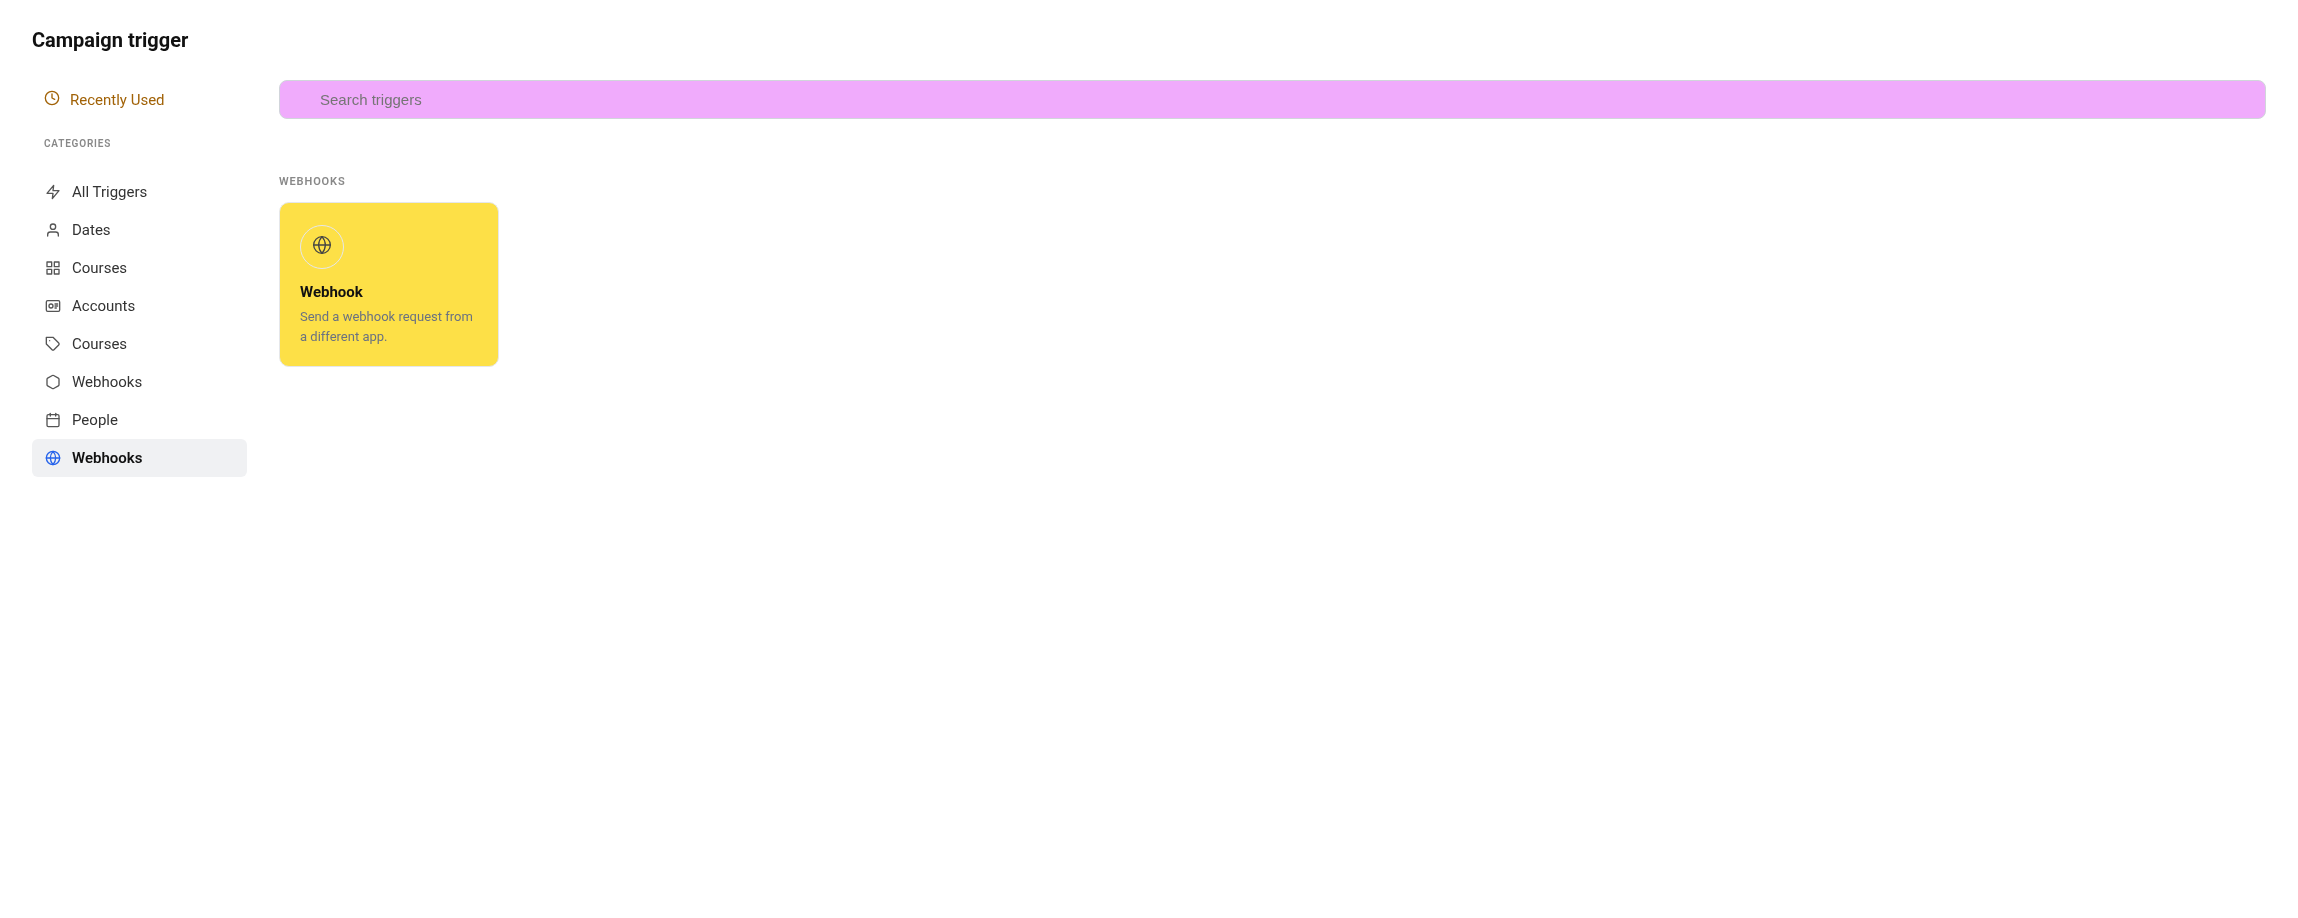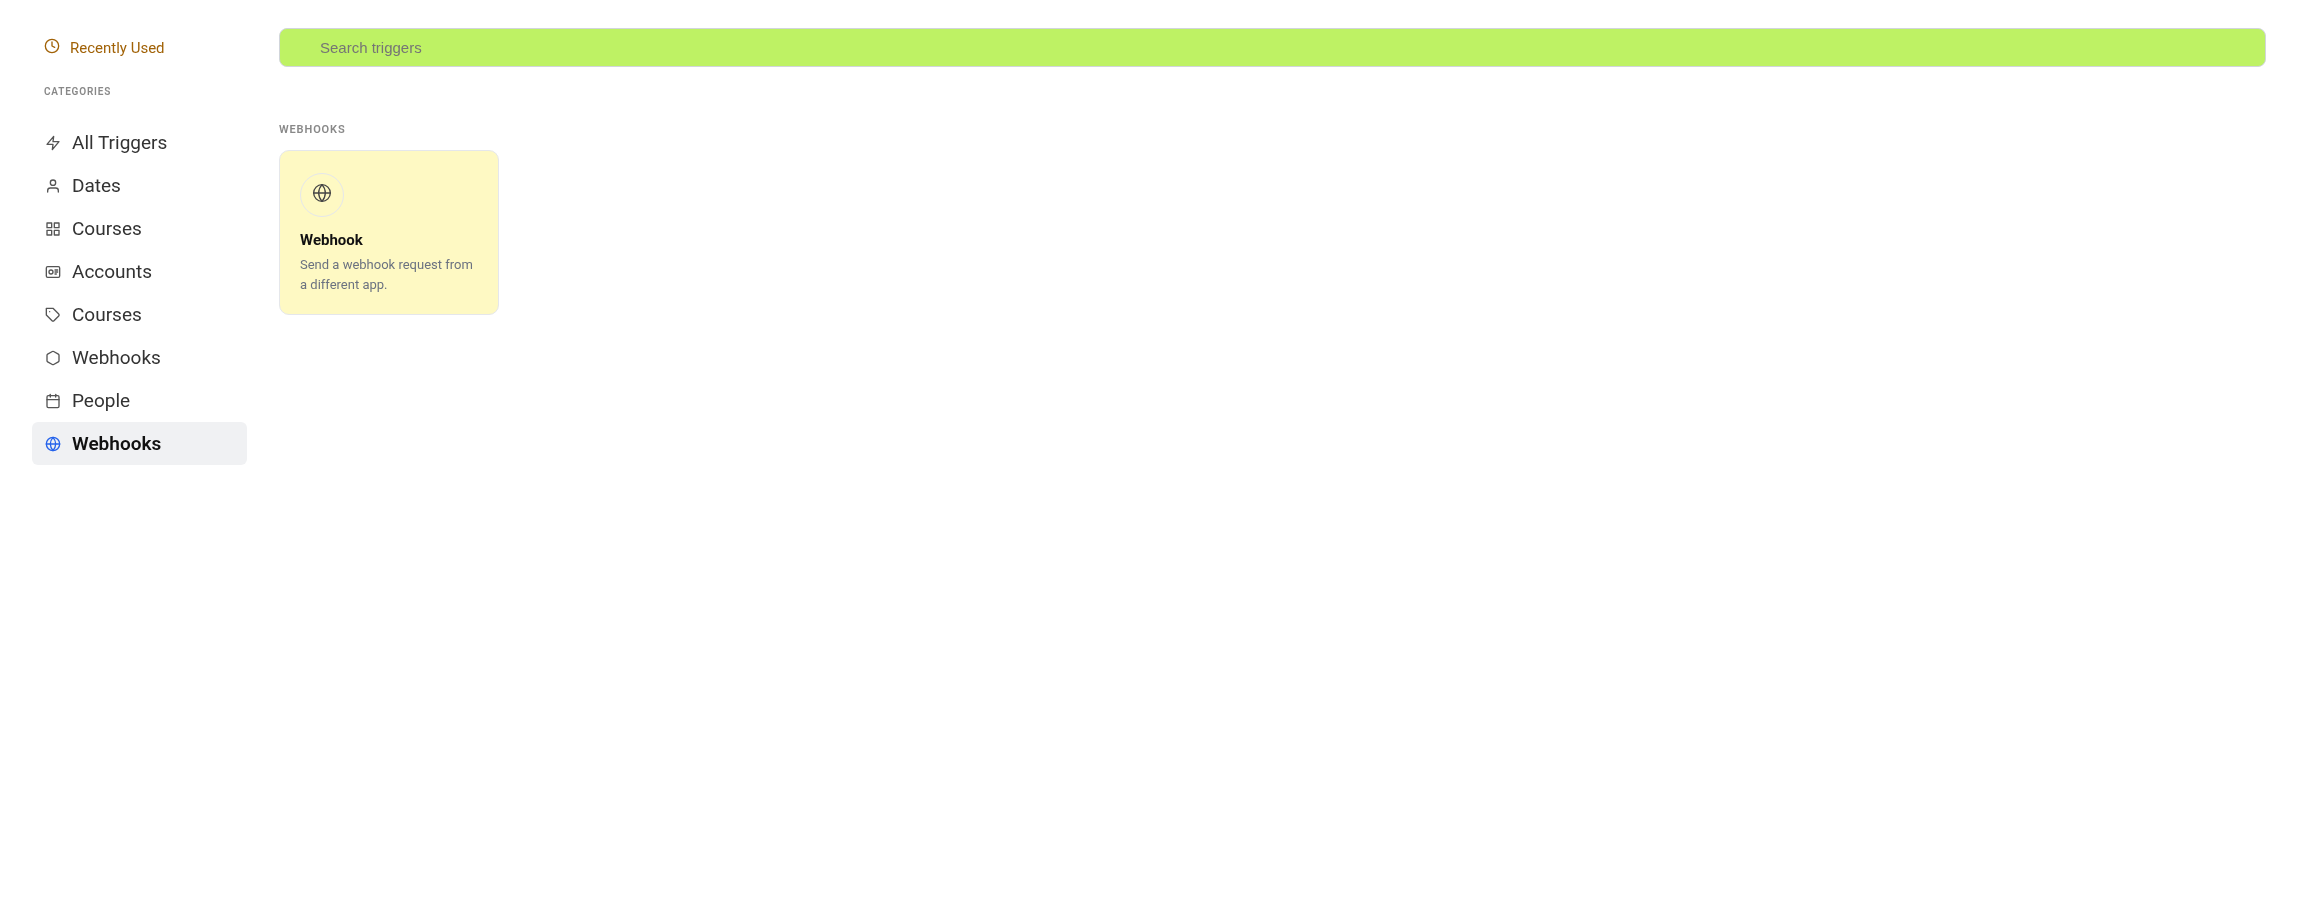--- a/index.html
+++ b/index.html
@@ -55,21 +55,21 @@
       text-transform: uppercase;
     }
     .sidebar-item {
       display: flex;
       align-items: center;
       gap: 10px;
       padding: 10px 12px;
       border-radius: 6px;
       cursor: pointer;
       color: #333;
-      font-size: 19px;
+      font-size: 15px;
       font-weight: 400;
     }
     .sidebar-item.active {
       background: #f0f1f3;
       font-weight: 600;
       color: #111;
     }
     .sidebar-item .icon {
       width: 18px;
       height: 18px;
@@ -90,21 +90,21 @@
       flex-direction: column;
     }
     .search-bar {
       width: 100%;
       border: 1px solid #d1d5db;
       border-radius: 8px;
       padding: 10px 16px 10px 40px;
       font-size: 15px;
       color: #333;
       outline: none;
-      background: #bef264;
+      background: #f0abfc;
       margin-bottom: 28px;
       position: relative;
     }
     .search-wrapper {
       position: relative;
       margin-bottom: 28px;
     }
     .search-icon-pos {
       position: absolute;
       left: 14px;
@@ -125,21 +125,21 @@
       display: flex;
       flex-wrap: wrap;
       gap: 16px;
     }
     .trigger-card {
       width: 220px;
       border: 1px solid #e5e7eb;
       border-radius: 10px;
       padding: 22px 20px 20px 20px;
       cursor: pointer;
-      background: #fef9c3;
+      background: #fde047;
       transition: box-shadow 0.15s;
     }
     .card-icon-wrapper {
       width: 44px;
       height: 44px;
       border-radius: 50%;
       border: 1px solid #e5e7eb;
       display: flex;
       align-items: center;
       justify-content: center;
@@ -155,20 +155,21 @@
     .card-desc {
       font-size: 13px;
       color: #6b7280;
       line-height: 1.5;
     }
   </style>
 </head>
 <body>
 
 <div class="app-container">
+  <div class="page-title">Campaign trigger</div>
   <div class="main-layout">
 
     <div class="sidebar">
       <div class="sidebar-recently-used">
         <span class="icon">
           <svg width="16" height="16" viewBox="0 0 24 24" fill="none" stroke="currentColor" stroke-width="2" stroke-linecap="round" stroke-linejoin="round">
             <circle cx="12" cy="12" r="10"></circle>
             <polyline points="12 6 12 12 16 14"></polyline>
           </svg>
         </span>

